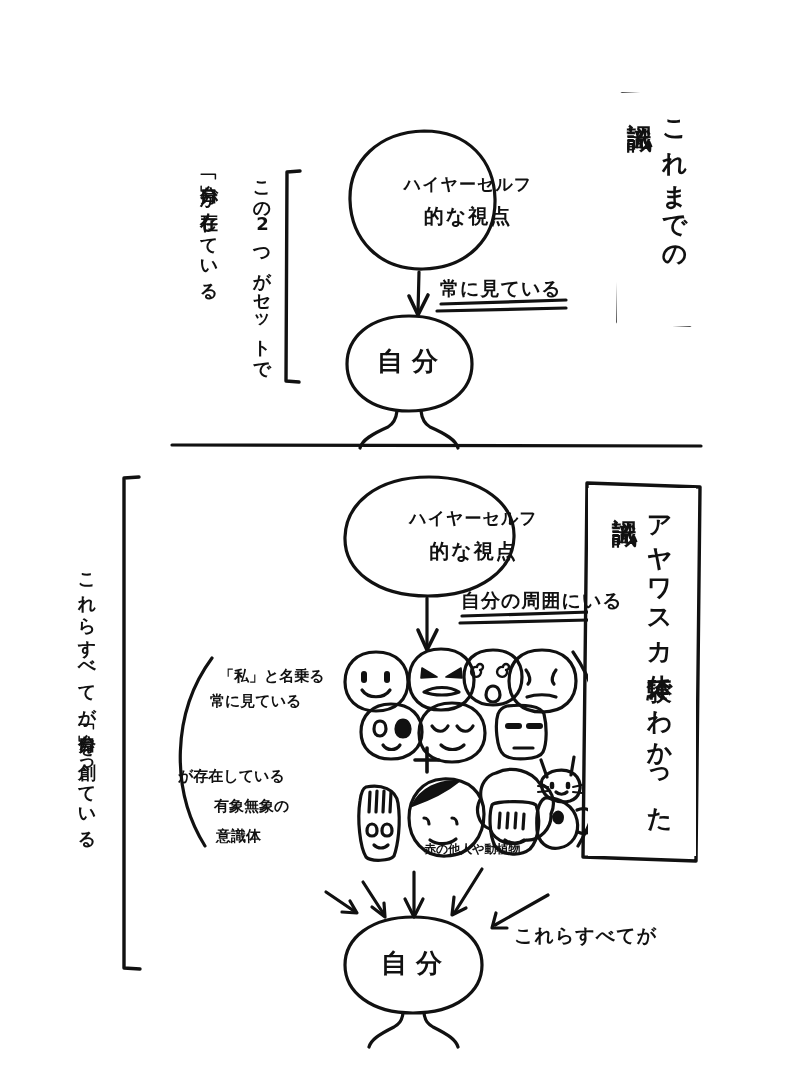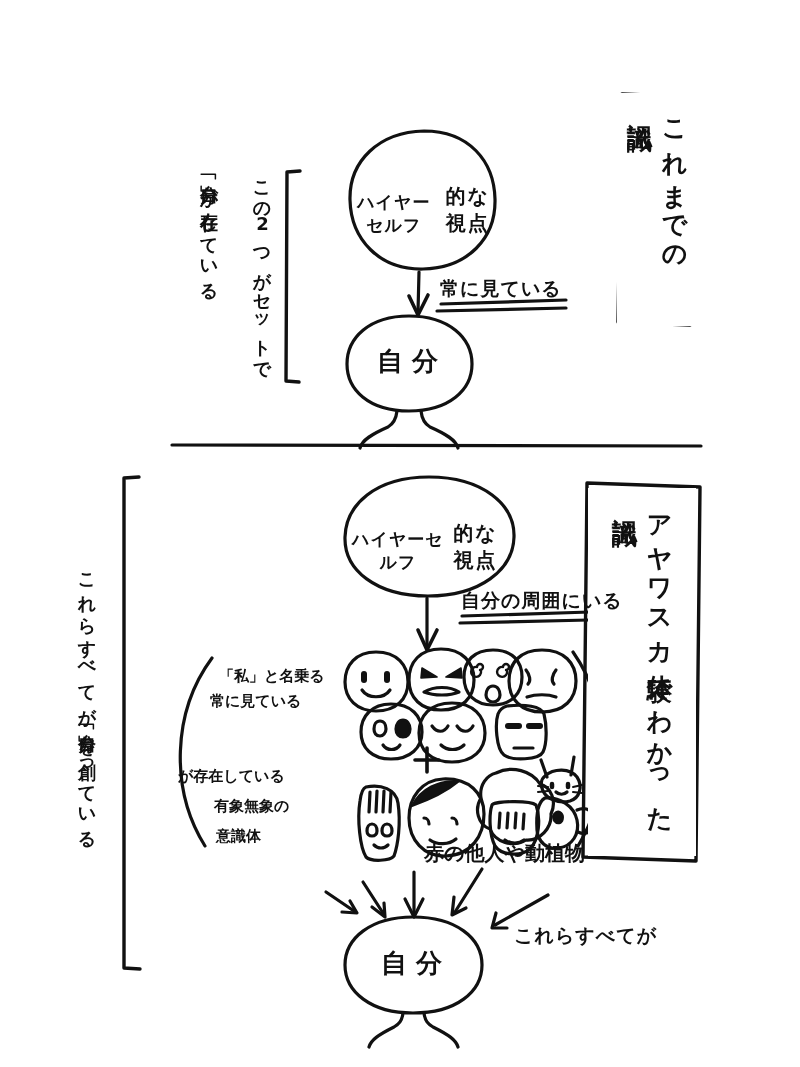--- a/index.html
+++ b/index.html
@@ -17,22 +17,22 @@
   .hand{font-family:"DejaVu Sans","Liberation Sans",sans-serif;font-weight:700;}
 
   .boxlabel{
     position:absolute;border:3px solid #111;background:#fff;
     display:flex;flex-direction:row-reverse;justify-content:center;
     align-items:flex-start;gap:2px;padding:10px 6px;box-sizing:border-box;
   }
   .boxlabel .vert{font-size:25px;letter-spacing:3px;font-weight:700;}
 
   .circ-label{
-    position:absolute;display:flex;flex-direction:row;align-items:flex-end;
-    justify-content:center;text-align:center;font-weight:700;
+    position:absolute;display:flex;flex-direction:column;align-items:center;
+    justify-content:center;text-align:center;font-weight:700;padding-left:44px;
   }
   .selflabel{font-size:26px;letter-spacing:9px;font-weight:700;}
   .arrowtxt{font-size:19px;font-weight:700;letter-spacing:1px;}
   .sidetxt{font-size:18px;font-weight:700;letter-spacing:1px;}
   .smalltxt{font-size:15px;font-weight:700;letter-spacing:0px;}
 </style>
 </head>
 <body>
 
 <div id="canvas">
@@ -212,19 +212,19 @@
 
   <div class="txt hand arrowtxt" style="left:461px;top:590px;">自分の周囲にいる</div>
 
   <div class="txt hand smalltxt" style="left:219px;top:669px;">「私」と名乗る</div>
   <div class="txt hand smalltxt" style="left:210px;top:694px;">常に見ている</div>
 
   <div class="txt hand smalltxt" style="left:178px;top:769px;">が存在している</div>
   <div class="txt hand smalltxt" style="left:199px;top:799px;margin-left:15px;">有象無象の</div>
   <div class="txt hand smalltxt" style="left:216px;top:829px;">意識体</div>
 
-  <div class="txt hand smalltxt" style="left:424px;top:843px;font-size:20px;">赤の他人や動植物</div>
+  <div class="txt hand smalltxt" style="left:424px;top:843px;font-size:12px;">赤の他人や動植物</div>
 
   <div class="txt hand arrowtxt" style="left:514px;top:925px;">これらすべてが</div>
 
   <div class="txt hand selflabel" style="left:381px;top:950px;">自分</div>
 
 </div>
 
 </body></html>

